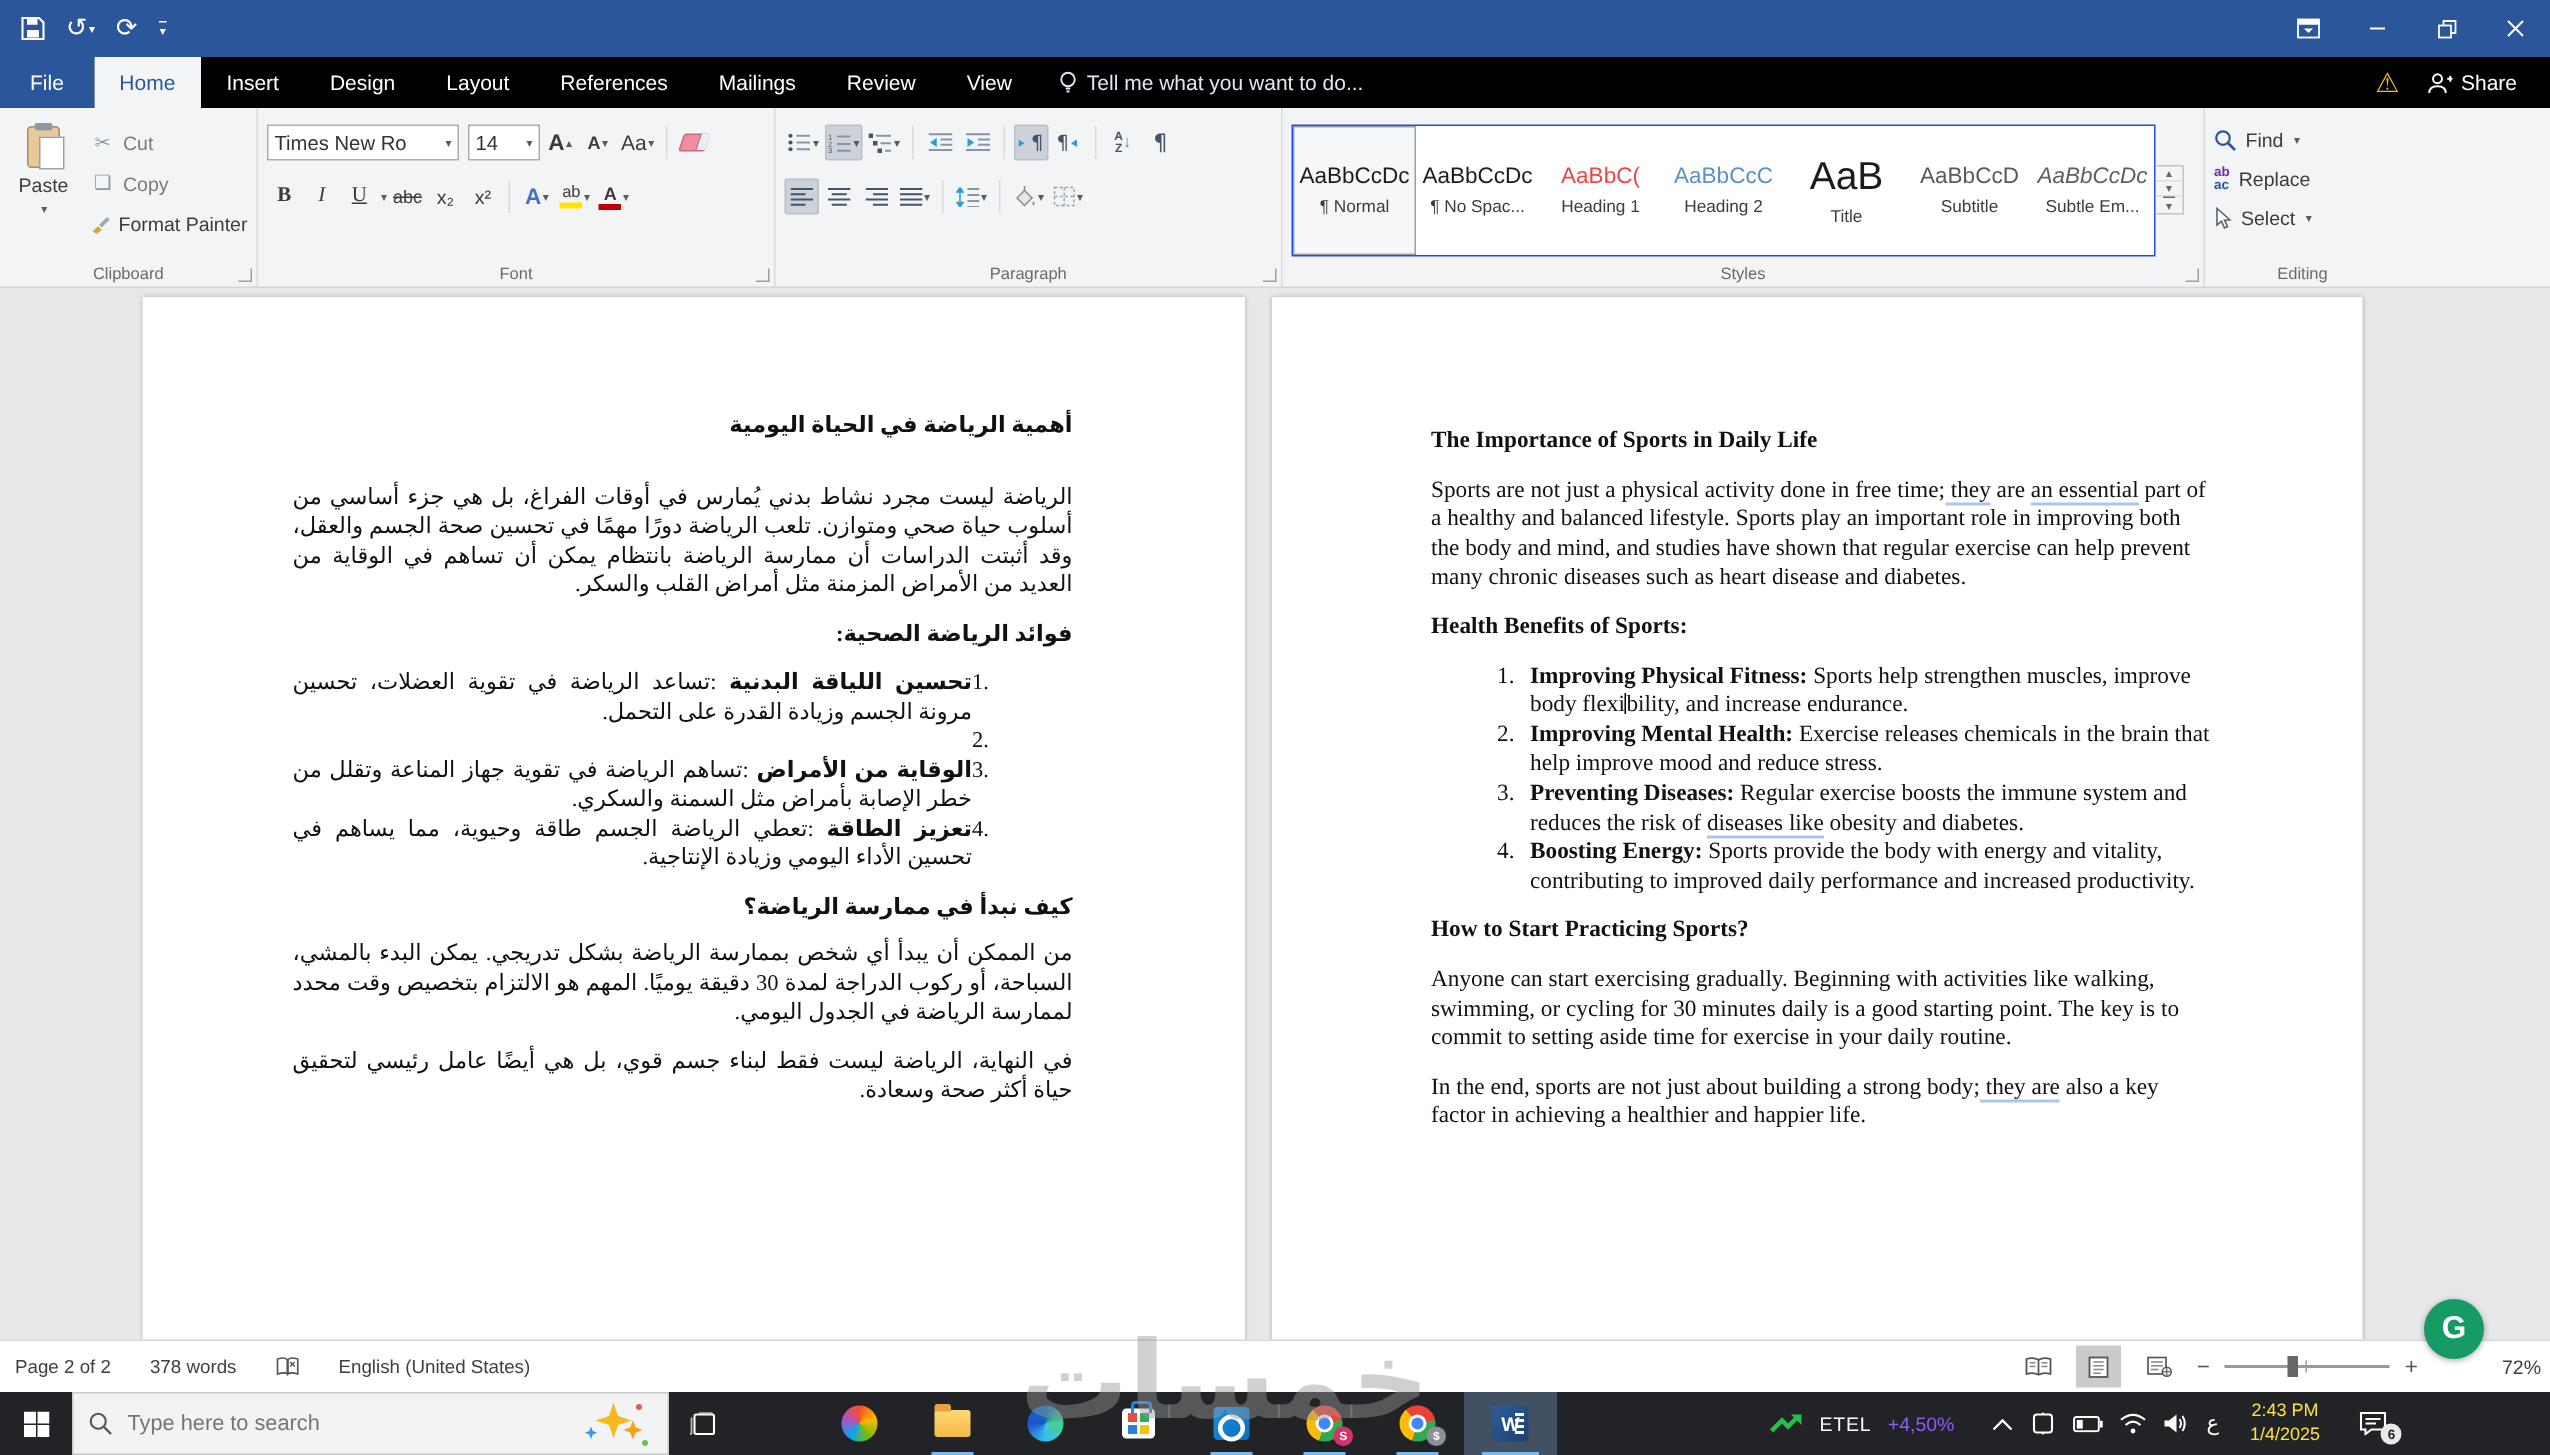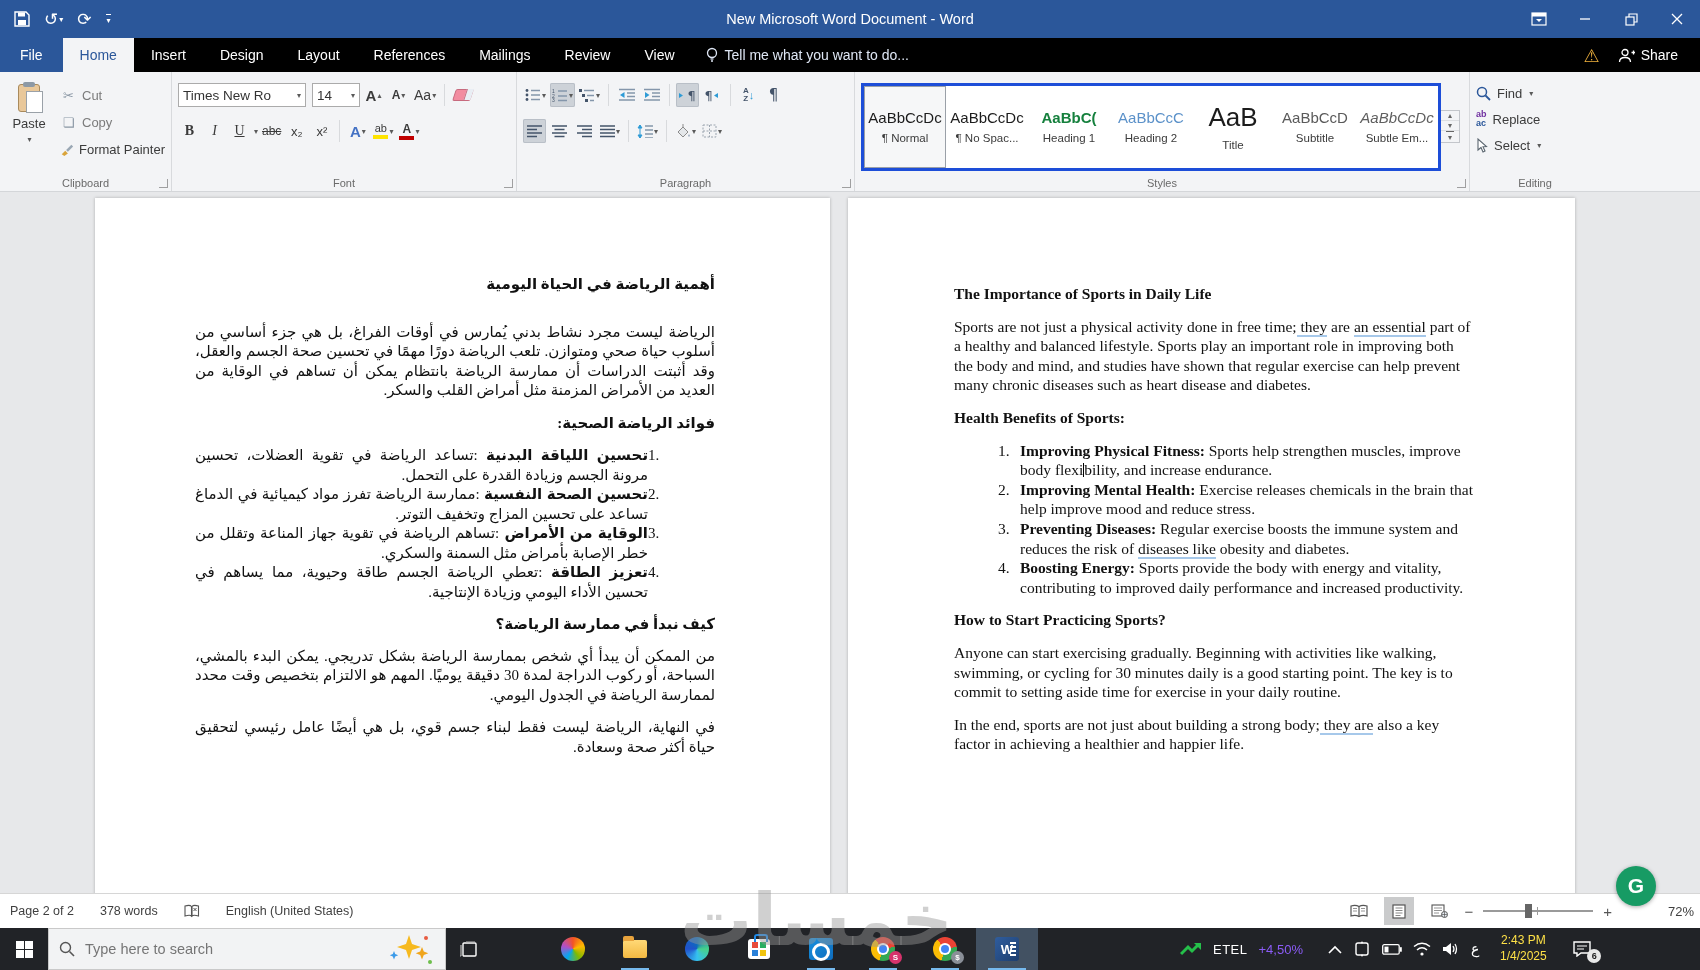--- a/index.html
+++ b/index.html
@@ -57,25 +57,25 @@
   .letterA { font-weight:bold; }
   .eraser { width:18px; height:12px; background:#f28ca0; border:1px solid #c76a7e; transform:skewX(-18deg); border-radius:2px; position:relative; }
   .eraser:after { content:""; position:absolute; right:-1px; top:-1px; width:6px; height:11px; background:#e9eef4; border-left:1px solid #c76a7e; }
 
   
   .pic { display:block; }
   .pil { font-family:"DejaVu Sans", sans-serif; font-size:13px; color:#44546a; }
 
   
   .g-styles { width:600px; display:flex; align-items:center; }
-  .gallery { display:flex; background:#fff; border:3px solid #1d4ed8; height:88px; align-items:stretch;justify-content:center; }
+  .gallery { display:flex; background:#fff; border:1px solid #1d4ed8; height:88px; align-items:stretch;justify-content:center; }
   .style-item { width:82px; display:flex; flex-direction:column; align-items:center; justify-content:center; gap:6px; }
   .style-item.selected { border:1px solid #9aa0a8; background:#f6f7f8; }
   .style-sample { font-size:15px; color:#1c1c1c; white-space:nowrap; }
-  .style-sample.h { color:#15803d;font-weight:bold; }
+  .style-sample.h { color:#ef4444; }
   .style-sample.h2 { color:#5b91c9; }
   .style-sample.title { font-size:26px; font-weight:normal; }
   .style-sample.sub { color:#5a5a5a; }
   .style-sample.em { color:#5f5f5f; font-style:italic; }
   .style-name { font-size:11.5px; color:#3b3b3b; }
   .gal-scroll { display:flex; flex-direction:column; border:1px solid #c3c6cb; border-left:none; }
   .gal-btn { width:18px; flex:1; display:flex; align-items:center; justify-content:center; font-size:8px; color:#666; border-bottom:1px solid #dcdee1; font-family:"DejaVu Sans", sans-serif; }
   .gal-btn:last-child { border-bottom:none; flex-direction:column; }
   .gal-btn .bar { width:8px; height:1px; background:#666; margin-bottom:1px; }
 
@@ -172,21 +172,20 @@
           <span class="uglyph">↺</span>
           <span class="caret" style="color:#fff">▾</span>
         </span>
       <span class="qbtn">
           <span class="uglyph">⟳</span>
         </span>
       <span class="qbtn" style="border-top:1px solid #fff;padding-top:1px">
           <span class="caret" style="color:#fff">▾</span>
         </span>
     </div>
-    <div class="doc-title">New Microsoft Word Document - Word</div>
     <div class="winctl">
       <span class="winbtn">
         <svg width="16" height="14" viewBox="0 0 16 14">
             <rect x="1" y="1" width="14" height="12" fill="none" stroke="#fff" stroke-width="1.2"></rect>
             <rect x="1" y="1" width="14" height="3.5" fill="#fff"></rect>
             <path d="M8 10 L5 7 h6z" fill="#fff"></path>
           </svg>
       </span>
       <span class="winbtn">
         <svg width="12" height="12" viewBox="0 0 12 12">
@@ -520,21 +519,20 @@
       <div class="title">أهمية الرياضة في الحياة اليومية</div>
       <div class="para">الرياضة ليست مجرد نشاط بدني يُمارس في أوقات الفراغ، بل هي جزء أساسي من أسلوب حياة صحي ومتوازن. تلعب الرياضة دورًا مهمًا في تحسين صحة الجسم والعقل، وقد أثبتت الدراسات أن ممارسة الرياضة بانتظام يمكن أن تساهم في الوقاية من العديد من الأمراض المزمنة مثل أمراض القلب والسكر.</div>
       <div class="h para" style="text-align:right">فوائد الرياضة الصحية:</div>
       <div class="doc-list">
         <div class="li">
           <span class="num">1.</span>
           <span><b>تحسين اللياقة البدنية</b><span> :</span><span>تساعد الرياضة في تقوية العضلات، تحسين مرونة الجسم وزيادة القدرة على التحمل.</span></span>
         </div>
         <div class="li">
           <span class="num">2.</span>
-          <span><b>تحسين الصحة النفسية</b><span> :</span><span>ممارسة الرياضة تفرز مواد كيميائية في الدماغ تساعد على تحسين المزاج وتخفيف التوتر.</span></span>
         </div>
         <div class="li">
           <span class="num">3.</span>
           <span><b>الوقاية من الأمراض</b><span> :</span><span>تساهم الرياضة في تقوية جهاز المناعة وتقلل من خطر الإصابة بأمراض مثل السمنة والسكري.</span></span>
         </div>
         <div class="li">
           <span class="num">4.</span>
           <span><b>تعزيز الطاقة</b><span> :</span><span>تعطي الرياضة الجسم طاقة وحيوية، مما يساهم في تحسين الأداء اليومي وزيادة الإنتاجية.</span></span>
         </div>
       </div>

